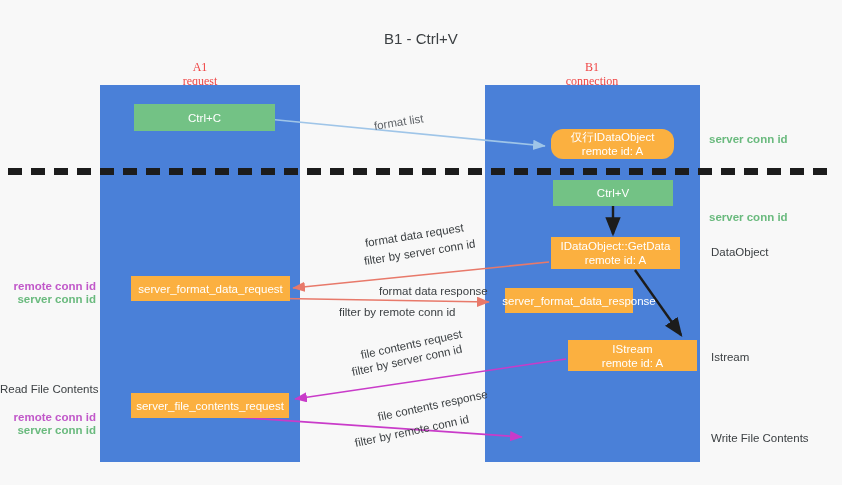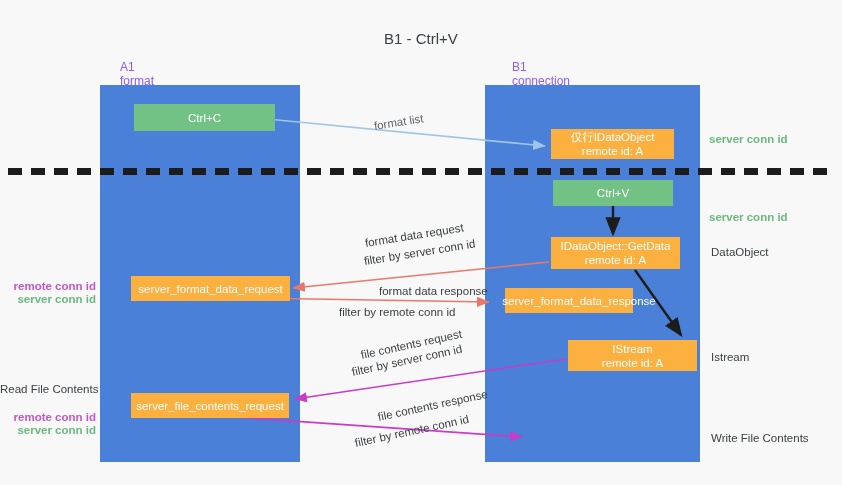--- a/index.html
+++ b/index.html
@@ -22,24 +22,26 @@
     text-align: center;
     color: #3c4043;
     font-size: 15px;
     line-height: 20px;
   }
   .title-1 { top: 10px; }
   .title-2 { top: 29px; }
 
   .col-head {
     position: absolute;
-    color: #8b5cf6;
+    text-align: center;
+    color: #ef4444;
     font-size: 12px;
     line-height: 14px;
     width: 160px;
+    font-family: Liberation Serif, serif;
   }
   .col-head .l2 { display: block; }
 
   
   .lane {
     position: absolute;
     background: #4a80d8;
   }
   #lane-a1 { left: 100px; top: 85px; width: 200px; height: 377px; }
   #lane-b1 { left: 485px; top: 85px; width: 215px; height: 377px; }
@@ -97,21 +99,21 @@
 </style>
 </head>
 <body>
 
 <div id="stage">
 
   <div class="title title-2">B1 - Ctrl+V</div>
 
   <div class="col-head" style="left:120px; top:60px;">
     <span>A1</span>
-    <span class="l2">format</span>
+    <span class="l2">request</span>
   </div>
   <div class="col-head" style="left:512px; top:60px;">
     <span>B1</span>
     <span class="l2">connection</span>
   </div>
 
   <div class="lane" id="lane-a1"></div>
   <div class="lane" id="lane-b1"></div>
 
   <svg class="overlay" viewBox="0 0 842 485">
@@ -142,21 +144,21 @@
 
     <line x1="566" y1="359" x2="295" y2="399" stroke="#c93bc9" stroke-width="1.6" marker-end="url(#ah-magenta)"></line>
 
     <line x1="133" y1="410" x2="522" y2="437" stroke="#c93bc9" stroke-width="1.6" marker-end="url(#ah-magenta)"></line>
   </svg>
 
   <div class="box green" style="left:134px; top:104px; width:141px; height:27px;">
     <span>Ctrl+C</span>
   </div>
 
-  <div class="box orange" style="left:551px; top:129px; width:123px; height:30px;">
+  <div class="box orange" style="left:551px; top:129px; width:123px; height:30px;border-radius:12px;">
     <span>仅行IDataObject</span>
     <span class="l2">remote id: A</span>
   </div>
 
   <div class="box green" style="left:553px; top:180px; width:120px; height:26px;">
     <span>Ctrl+V</span>
   </div>
 
   <div class="box orange" style="left:551px; top:237px; width:129px; height:32px;">
     <span>IDataObject::GetData</span>

